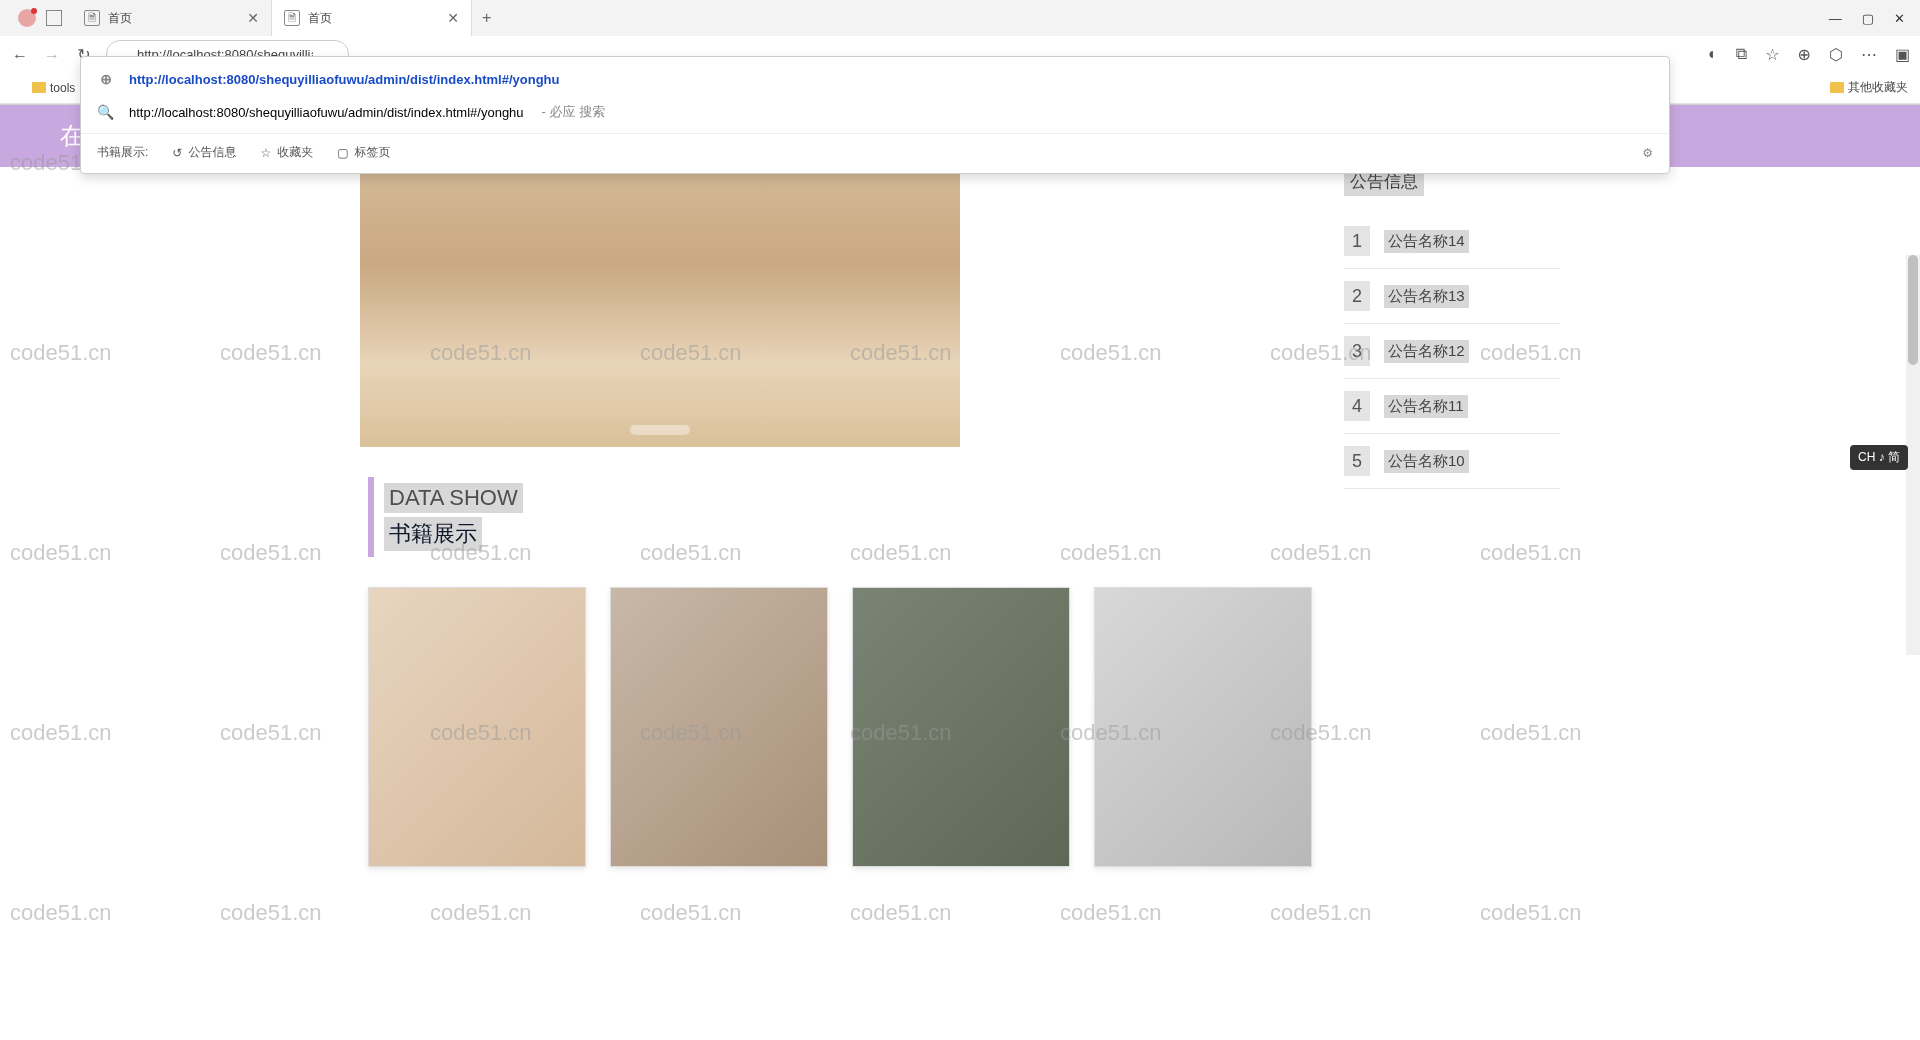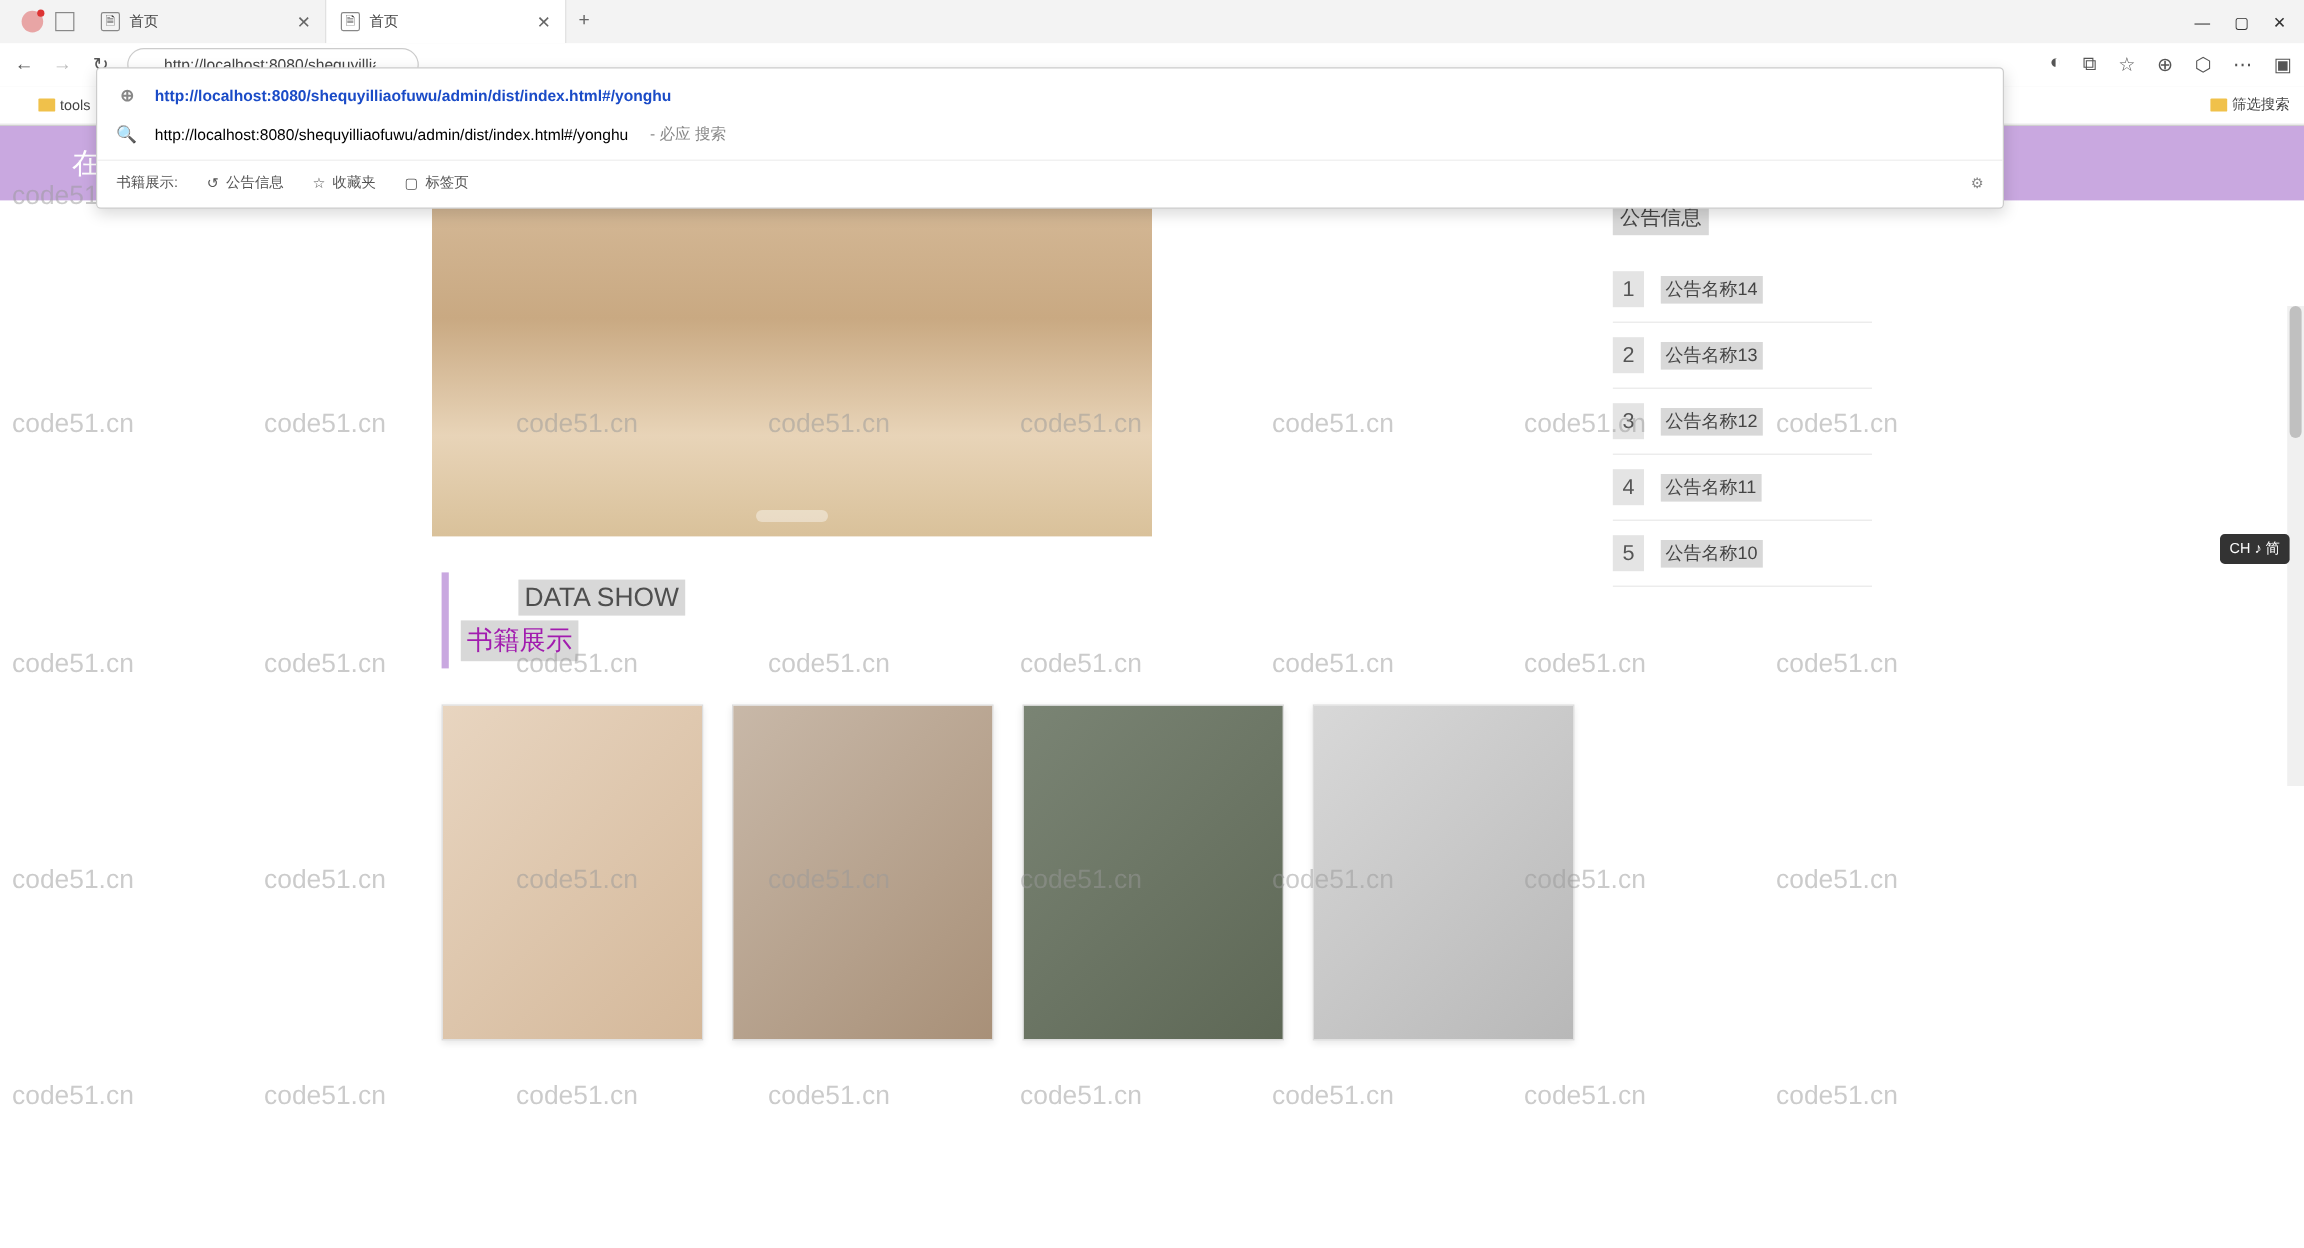--- a/index.html
+++ b/index.html
@@ -52,22 +52,22 @@
 .hero-img::after { content: ''; position: absolute; bottom: 12px; left: 50%; transform: translateX(-50%); width: 60px; height: 10px; background: rgba(255,255,255,0.4); border-radius: 5px; }
 
 .notice-panel { flex: 1; padding-top: 0; }
 .notice-title { font-size: 17px; background: #d8d8d8; padding: 3px 6px; display: inline-block; color: #444; text-align: center; }
 .notice-list { margin-top: 18px; }
 .notice-item { display: flex; align-items: center; gap: 14px; padding: 12px 0; border-bottom: 1px solid #e8e8e8; }
 .notice-num { width: 26px; height: 30px; background: #e4e4e4; display: flex; align-items: center; justify-content: center; font-size: 18px; color: #555; }
 .notice-text { font-size: 15px; background: #d8d8d8; padding: 2px 4px; color: #444; }
 
 .section-header { margin: 30px 0 30px 8px; border-left: 6px solid #c9a8e0; padding: 6px 10px; }
-.section-en { font-size: 22px; color: #4e4e4e; background: #d8d8d8; padding: 2px 5px; display: inline-block; margin-left: 48px; }
-.section-cn { font-size: 22px; color: #a21caf; background: #d8d8d8; padding: 2px 5px; display: inline-block; margin-top: 4px; }
+.section-en { font-size: 22px; color: #4e4e4e; background: #d8d8d8; padding: 2px 5px; display: inline-block; }
+.section-cn { font-size: 22px; color: #0f172a; background: #d8d8d8; padding: 2px 5px; display: inline-block; margin-top: 4px; }
 
 .books-grid { display: flex; gap: 24px; padding: 0 8px 40px; }
 .book { width: 218px; height: 280px; border: 1px solid #ddd; box-shadow: 0 2px 6px rgba(0,0,0,0.1); }
 .book.b1 { background: linear-gradient(135deg, #e8d5c0 0%, #d4b89a 100%); }
 .book.b2 { background: linear-gradient(135deg, #c8b8a8 0%, #a89078 100%); }
 .book.b3 { background: linear-gradient(135deg, #7a8474 0%, #5e6856 100%); }
 .book.b4 { background: linear-gradient(135deg, #d8d8d8 0%, #b8b8b8 100%); }
 
 
 .watermark { position: absolute; color: #999; font-size: 22px; opacity: 0.5; pointer-events: none; white-space: nowrap; font-family: Arial; }
@@ -127,21 +127,21 @@
   <div class="bookmarks-bar">
     <div class="bm-item">
       <div class="folder-ic"></div>
       <span>tools</span>
     </div>
     <div class="bm-item">
       <span>🗎</span>
     </div>
     <div class="bm-item other-bookmarks">
       <div class="folder-ic"></div>
-      <span>筛选搜索</span>
+      <span>其他收藏夹</span>
     </div>
   </div>
 </div>
 
 <div class="suggestions">
   <div class="sugg-row primary">
     <span class="sugg-ic">⊕</span>
     <span>http://localhost:8080/shequyilliaofuwu/admin/dist/index.html#/yonghu</span>
   </div>
   <div class="sugg-row">

